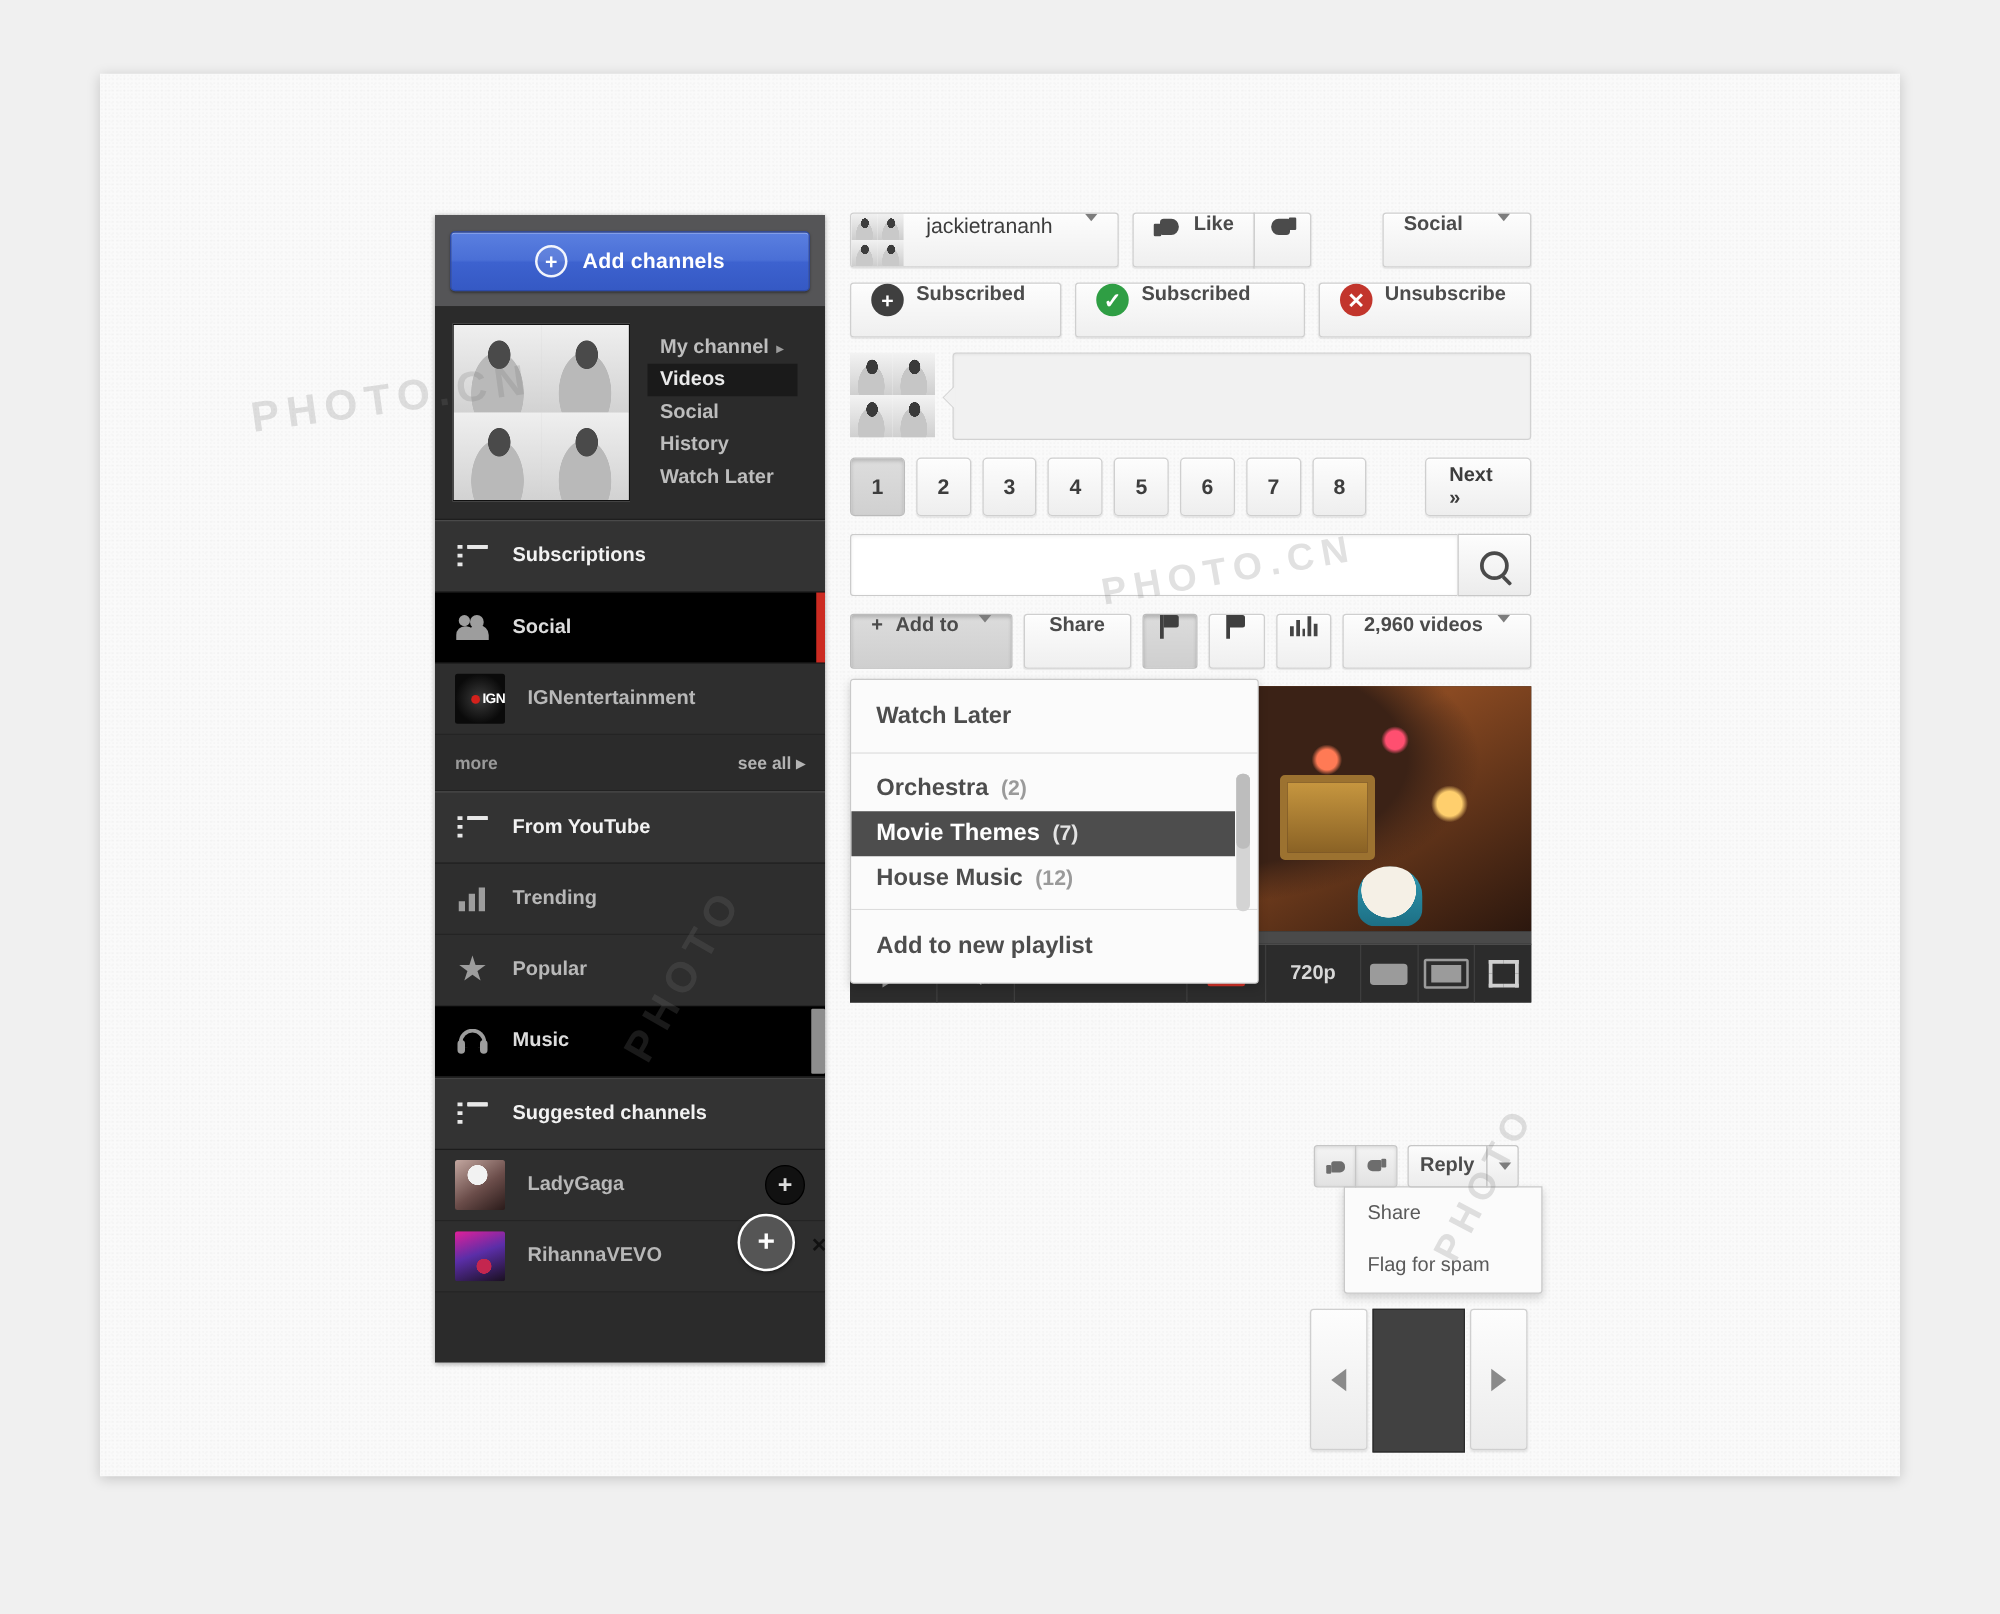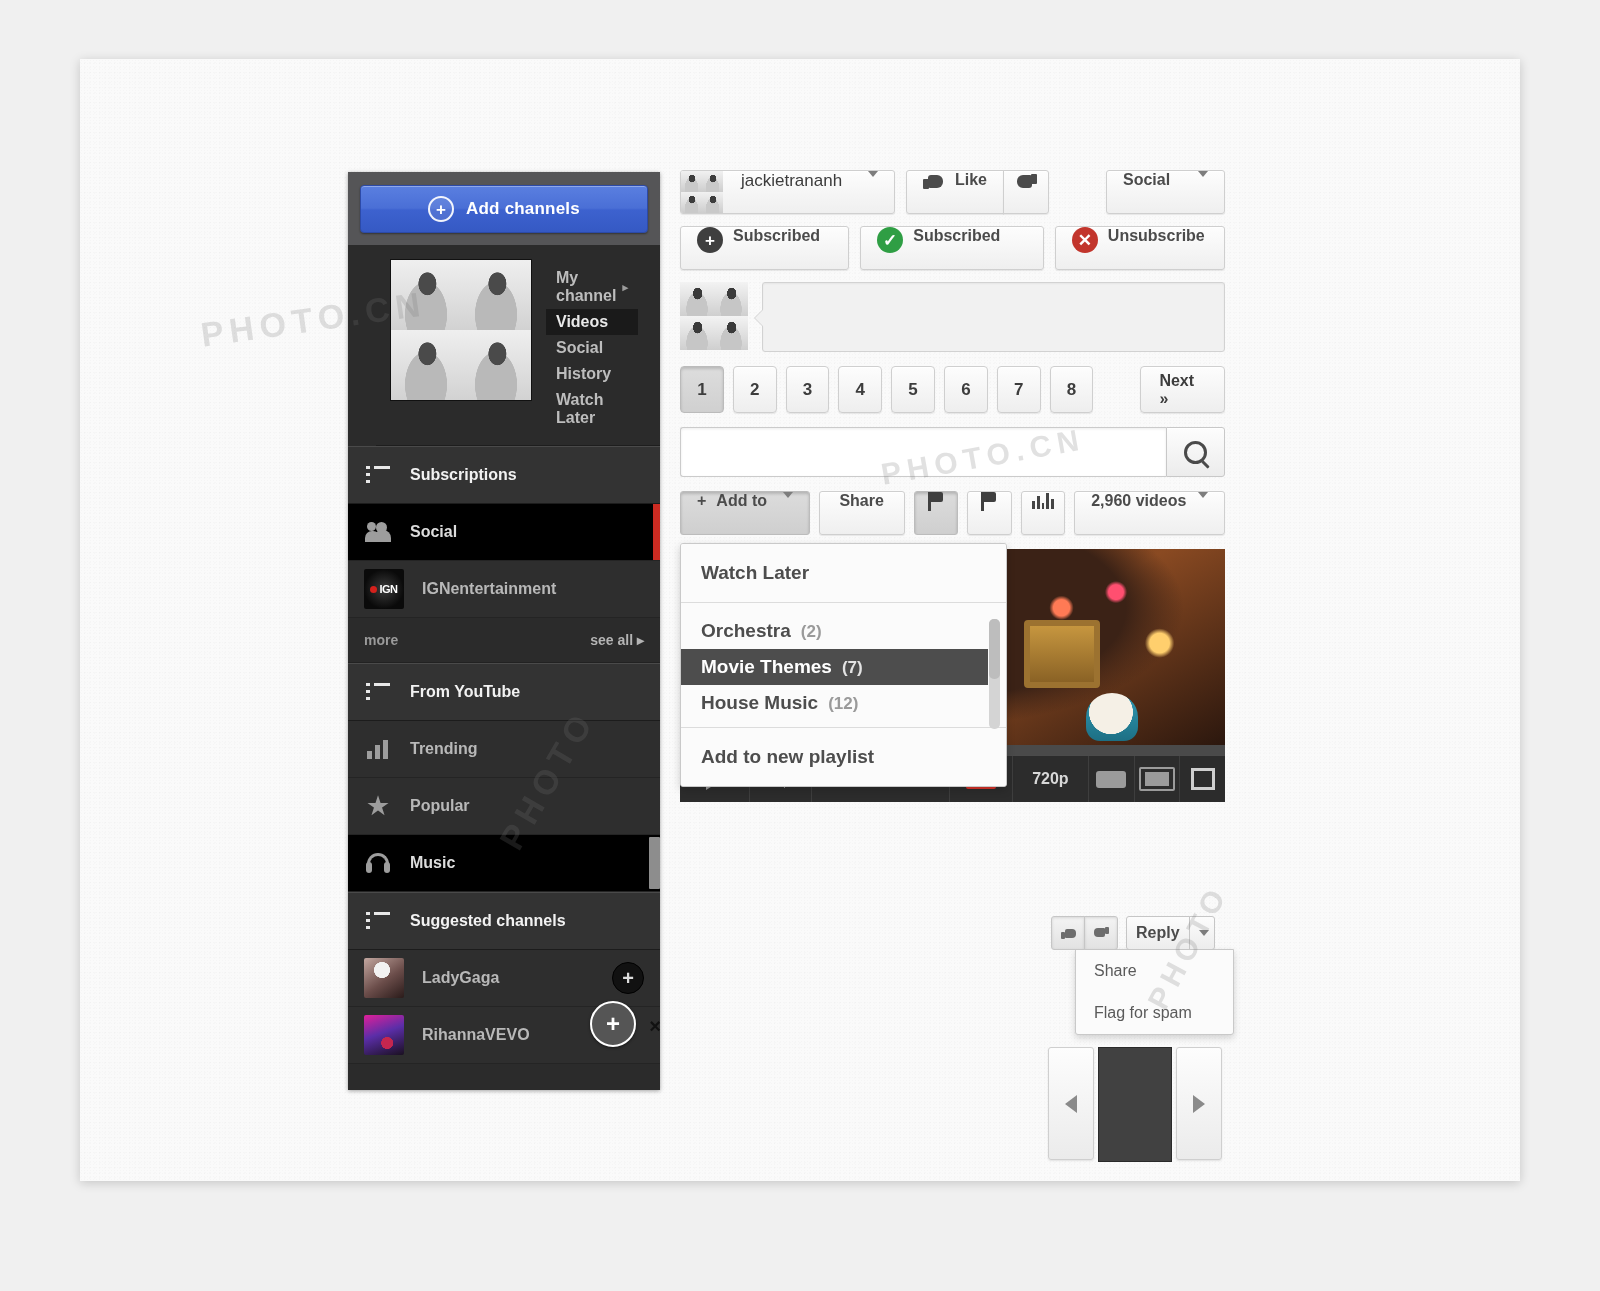--- a/index.html
+++ b/index.html
@@ -58,21 +58,20 @@
     width:22px;height:22px;border-radius:50%;
     border:2px solid rgba(255,255,255,.92);
     display:flex;align-items:center;justify-content:center;
     font-size:17px;line-height:1;font-weight:bold;
     background: rgba(255,255,255,.10);
   }
 
   .sb-profile{
     display:flex; padding:14px 12px 14px 14px; background:#2b2b2b;
     border-bottom:1px solid #1e1e1e;
-    margin-left:28px;
   }
   .sb-avatar{
     width:140px;height:140px;flex:0 0 140px;
     background:#cfcfcf; border:1px solid #111;
     display:grid;grid-template-columns:1fr 1fr;grid-template-rows:1fr 1fr;
     overflow:hidden;
   }
   .sb-avatar i{ display:block; background:
       radial-gradient(ellipse at 52% 34%, #4a4a4a 0 17%, transparent 18%),
       radial-gradient(ellipse at 50% 78%, #b9b9b9 0 42%, transparent 43%),
@@ -116,21 +115,21 @@
   .sb-more{
     display:flex;align-items:center;justify-content:space-between;
     height:44px;padding:0 16px;background:#2b2b2b;
     border-bottom:1px solid #222;
     color:#9a9a9a;font-size:14px;font-weight:600;cursor:pointer;
   }
   .sb-more .seeall{ color:#b4b4b4; }
 
   .thumb{ width:40px;height:40px;flex:0 0 40px;border-radius:2px; }
   .thumb.ign{ background:radial-gradient(circle at 50% 50%, #3b3b3b 0%, #0a0a0a 70%);
-    display:flex;align-items:center;justify-content:center;
+    display:flex;align-items:center;justify-content:flex-end;
     color:#fff;font-size:11px;font-weight:bold;letter-spacing:-.5px;}
   .thumb.ign .dot{ width:7px;height:7px;border-radius:50%;background:#d4211c;margin-right:2px; }
   .thumb.gaga{ background:
       radial-gradient(circle at 45% 30%, #f2f2f2 0 22%, transparent 23%),
       linear-gradient(145deg,#c3a7a0,#6b4d4a 55%,#2a1b1a);}
   .thumb.rih{ background:
       radial-gradient(circle at 58% 70%, #c4264f 0 16%, transparent 17%),
       linear-gradient(160deg,#e0209a 0%,#5b2ea8 45%,#1a1020 100%);}
 
   .icon-sq{ width:28px;flex:0 0 28px;display:flex;align-items:center;justify-content:center;}

